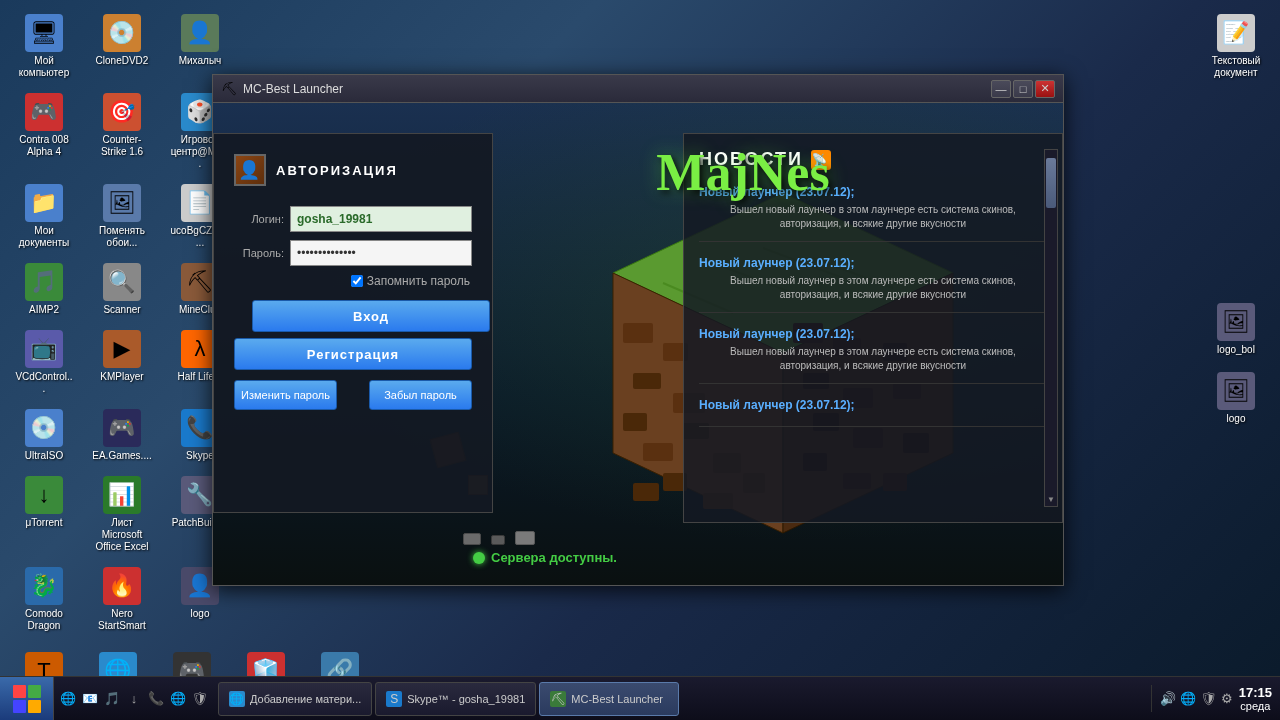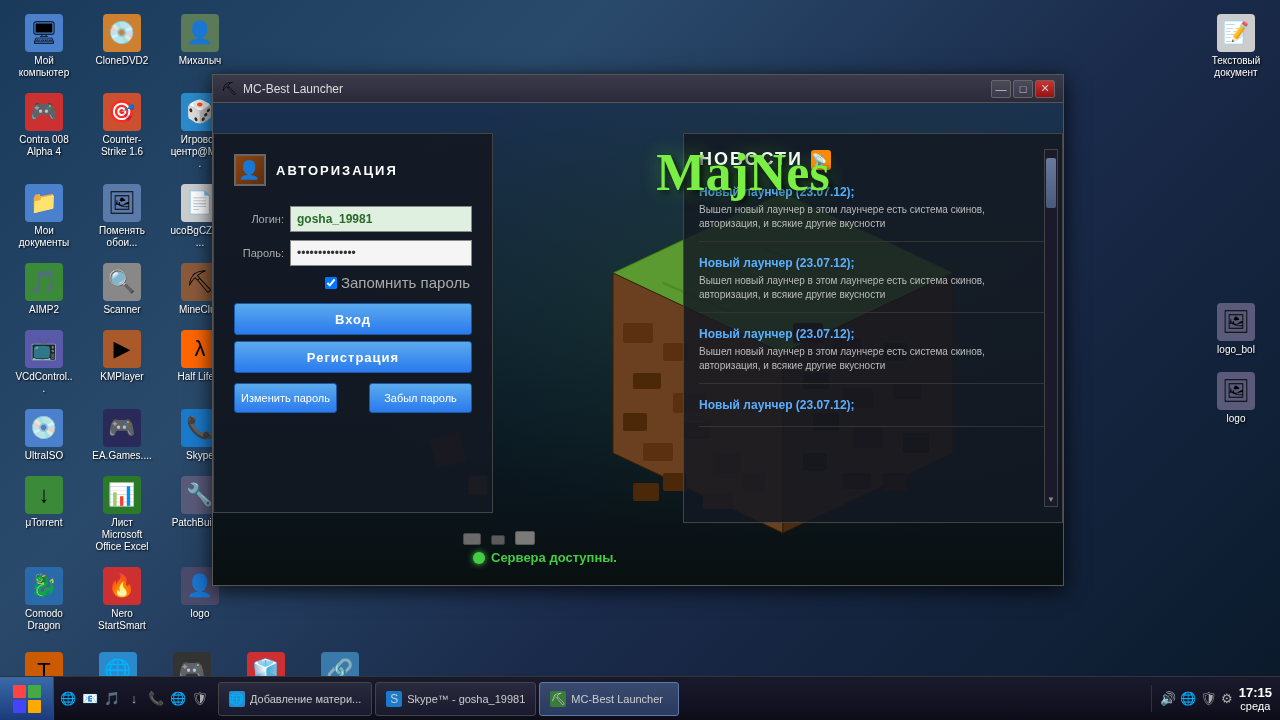--- a/index.html
+++ b/index.html
@@ -399,37 +399,38 @@
       padding-right: 2px;
     }
 
     .remember-check {
       width: 12px;
       height: 12px;
     }
 
     .remember-label {
       color: #aaa;
-      font-size: 15px;
+      font-size: 12px;
       text-align: center;
     }
 
     .btn-login {
       display: block;
       width: 100%;
       height: 32px;
       background: linear-gradient(to bottom, #5aaaee, #2a7aee);
       border: 1px solid #1a5aaa;
       border-radius: 3px;
       color: #fff;
       font-size: 13px;
       font-weight: bold;
       cursor: pointer;
       margin-bottom: 6px;
       letter-spacing: 1px;
+      margin-left: 18px;
     }
 
     .btn-register {
       display: block;
       width: 100%;
       height: 32px;
       background: linear-gradient(to bottom, #5aaaee, #2a7aee);
       border: 1px solid #1a5aaa;
       border-radius: 3px;
       color: #fff;
@@ -516,20 +517,21 @@
       font-size: 12px;
       font-weight: bold;
       margin-bottom: 4px;
       cursor: pointer;
     }
 
     .news-desc {
       color: #bbb;
       font-size: 10px;
       line-height: 1.4;
+      text-align: center;
     }
 
     
     .launcher-bg {
       position: absolute;
       top: 0; left: 0; right: 0; bottom: 0;
       background:
         radial-gradient(ellipse at 70% 40%, rgba(40,80,40,0.4) 0%, transparent 60%),
         linear-gradient(to bottom, #1a3050 0%, #0a1a2a 60%, #0a1010 100%);
     }

